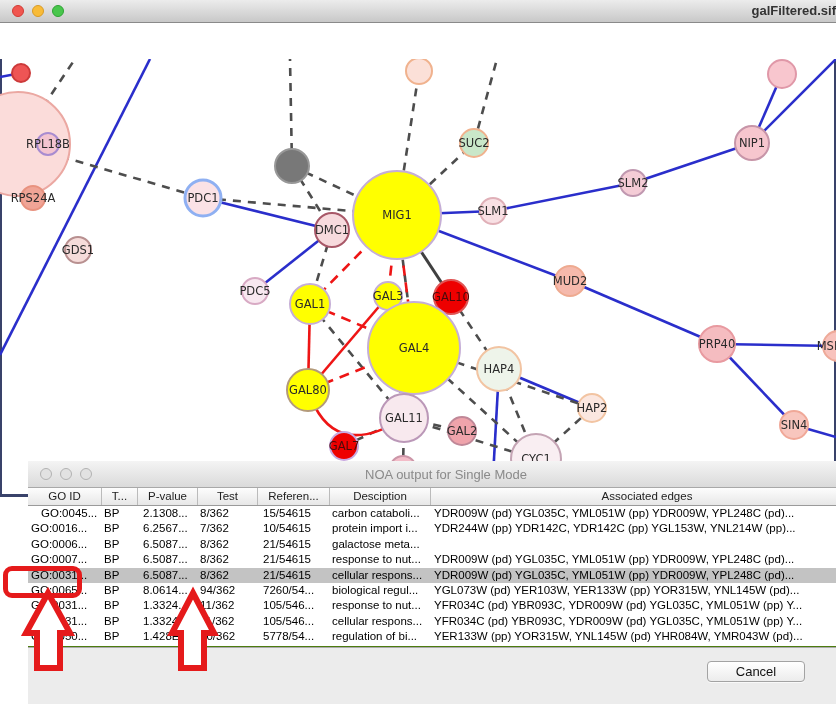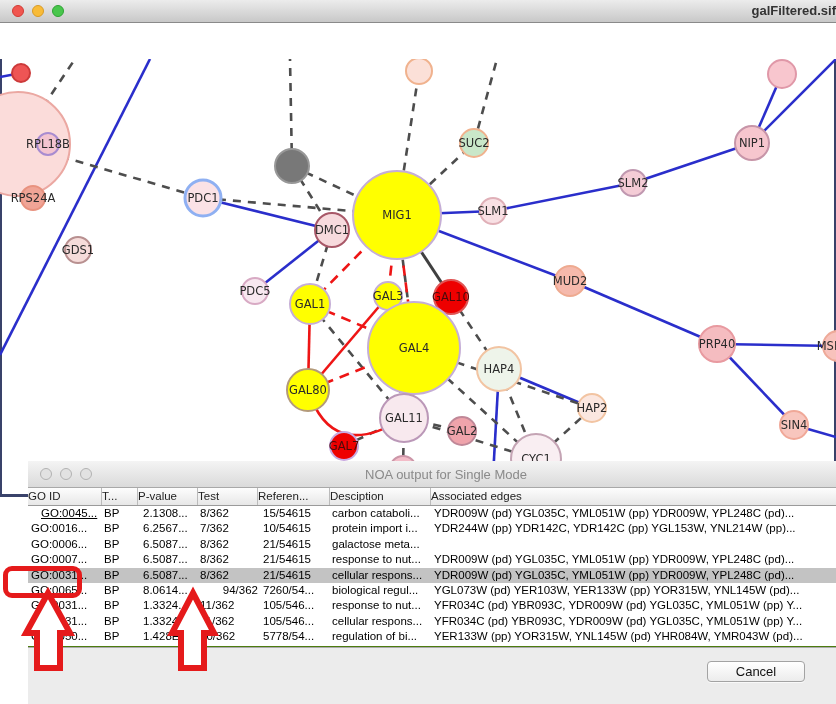--- a/index.html
+++ b/index.html
@@ -23,21 +23,21 @@
   
   #noa{position:absolute;left:0;top:461px;width:836px;height:260px;background:#4d7c0f;margin-left:28px;}
   #noa-titlebar{position:absolute;left:0;top:0;width:836px;height:27px;
     background:linear-gradient(#f4f4f4,#dadada);border-bottom:1px solid #a8a8a8;box-sizing:border-box;}
   #noa-titlebar .title{position:absolute;left:0;right:0;top:6px;text-align:center;font-size:13px;color:#8a8a8a;}
   .gtl{position:absolute;top:7px;width:12px;height:12px;border-radius:50%;
     background:#e2e2e2;border:1px solid #b2b2b2;box-sizing:border-box;}
   #noa-header{position:absolute;left:0;top:27px;width:836px;height:18px;display:flex;
     background:linear-gradient(#fdfdfd,#e7e7e7);border-bottom:1px solid #9a9a9a;box-sizing:border-box;}
   #noa-header .hc{height:100%;box-sizing:border-box;border-right:1px solid #bbb;
-    font-size:11.5px;color:#222;line-height:17px;overflow:hidden;white-space:nowrap;}
+    font-size:11.5px;color:#222;text-align:center;line-height:17px;overflow:hidden;white-space:nowrap;}
   #noa-rows{position:absolute;left:0;top:45px;width:836px;height:140px;overflow:hidden;background:#fff;}
   .trow{display:flex;width:836px;height:15.4px;background:#fff;}
   .trow.sel{background:#c3c3c3;}
   .tc{height:100%;box-sizing:border-box;font-size:11.5px;color:#000;line-height:15px;
     overflow:hidden;white-space:nowrap;}
   
   #vscroll{position:absolute;right:1px;top:45px;width:13px;height:140px;background:#fafafa;
     border-left:1px solid #d5d5d5;box-sizing:border-box;}
   #vthumb{position:absolute;left:2px;top:3px;width:8px;height:58px;border-radius:5px;background:#b4b4b4;}
   
@@ -201,21 +201,21 @@
         <div class="hc" style="width: 74px;">GO ID</div>
         <div class="hc" style="width: 36px;">T...</div>
         <div class="hc" style="width: 60px;">P-value</div>
         <div class="hc" style="width: 60px;">Test</div>
         <div class="hc" style="width: 72px;">Referen...</div>
         <div class="hc" style="width: 101px;">Desciption</div>
         <div class="hc" style="width: 433px;">Associated edges</div>
       </div>
     <div id="noa-rows">
         <div class="trow">
-          <div class="tc" style="width: 74px; padding-left: 13px; text-decoration: underline;">GO:0045...</div>
+          <div class="tc" style="width: 74px; padding-left: 13px;">GO:0045...</div>
           <div class="tc" style="width: 36px; padding-left: 2px;">BP</div>
           <div class="tc" style="width: 60px; padding-left: 5px;">2.1308...</div>
           <div class="tc" style="width: 60px; padding-left: 2px;">8/362</div>
           <div class="tc" style="width: 72px; padding-left: 5px;">15/54615</div>
           <div class="tc" style="width: 101px; padding-left: 2px;">carbon cataboli...</div>
           <div class="tc" style="width: 433px; padding-left: 3px;">YDR009W (pd) YGL035C, YML051W (pp) YDR009W, YPL248C (pd)...</div>
         </div>
         <div class="trow">
           <div class="tc" style="width: 74px; padding-left: 3px;">GO:0016...</div>
           <div class="tc" style="width: 36px; padding-left: 2px;">BP</div>
@@ -248,21 +248,21 @@
           <div class="tc" style="width: 60px; padding-left: 5px;">6.5087...</div>
           <div class="tc" style="width: 60px; padding-left: 2px;">8/362</div>
           <div class="tc" style="width: 72px; padding-left: 5px;">21/54615</div>
           <div class="tc" style="width: 101px; padding-left: 2px;">cellular respons...</div>
           <div class="tc" style="width: 433px; padding-left: 3px;">YDR009W (pd) YGL035C, YML051W (pp) YDR009W, YPL248C (pd)...</div>
         </div>
         <div class="trow">
           <div class="tc" style="width: 74px; padding-left: 3px;">GO:0065...</div>
           <div class="tc" style="width: 36px; padding-left: 2px;">BP</div>
           <div class="tc" style="width: 60px; padding-left: 5px;">8.0614...</div>
-          <div class="tc" style="width: 60px; padding-left: 2px; text-align: right;">94/362</div>
+          <div class="tc" style="width: 60px; padding-left: 2px;">94/362</div>
           <div class="tc" style="width: 72px; padding-left: 5px;">7260/54...</div>
           <div class="tc" style="width: 101px; padding-left: 2px;">biological regul...</div>
           <div class="tc" style="width: 433px; padding-left: 3px;">YGL073W (pd) YER103W, YER133W (pp) YOR315W, YNL145W (pd)...</div>
         </div>
         <div class="trow">
           <div class="tc" style="width: 74px; padding-left: 3px;">GO:0031...</div>
           <div class="tc" style="width: 36px; padding-left: 2px;">BP</div>
           <div class="tc" style="width: 60px; padding-left: 5px;">1.3324...</div>
           <div class="tc" style="width: 60px; padding-left: 2px;">11/362</div>
           <div class="tc" style="width: 72px; padding-left: 5px;">105/546...</div>

